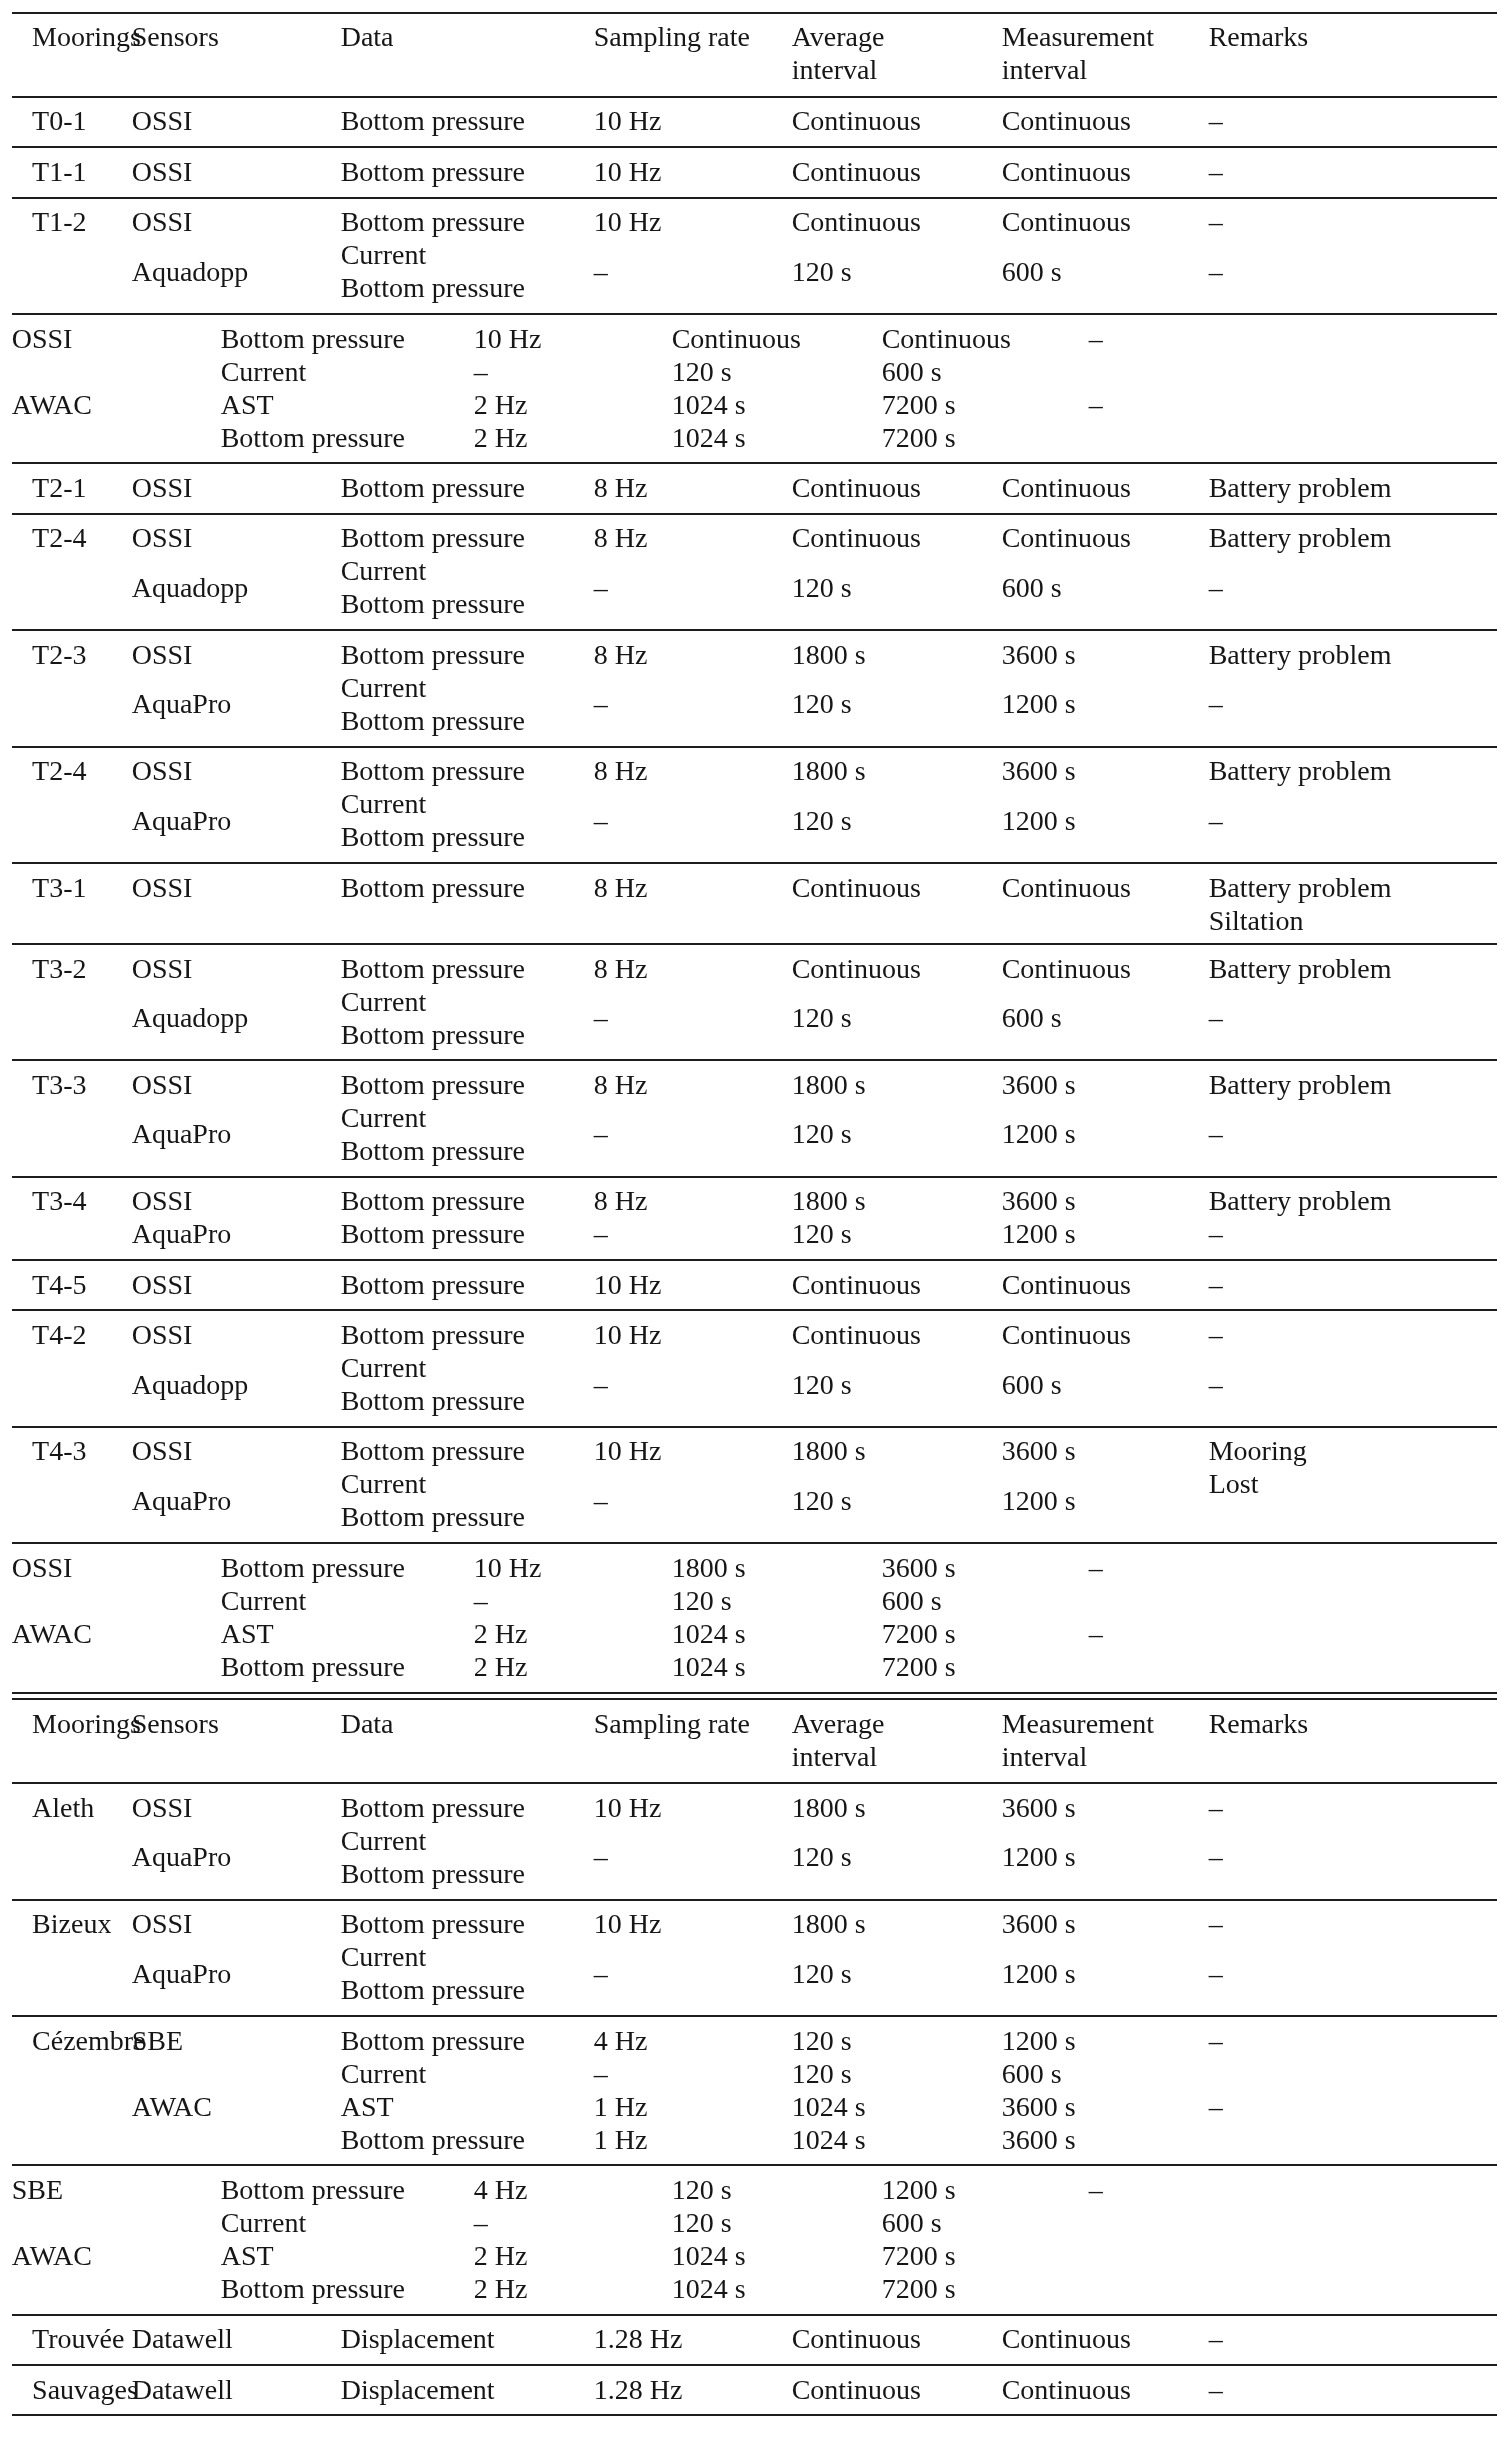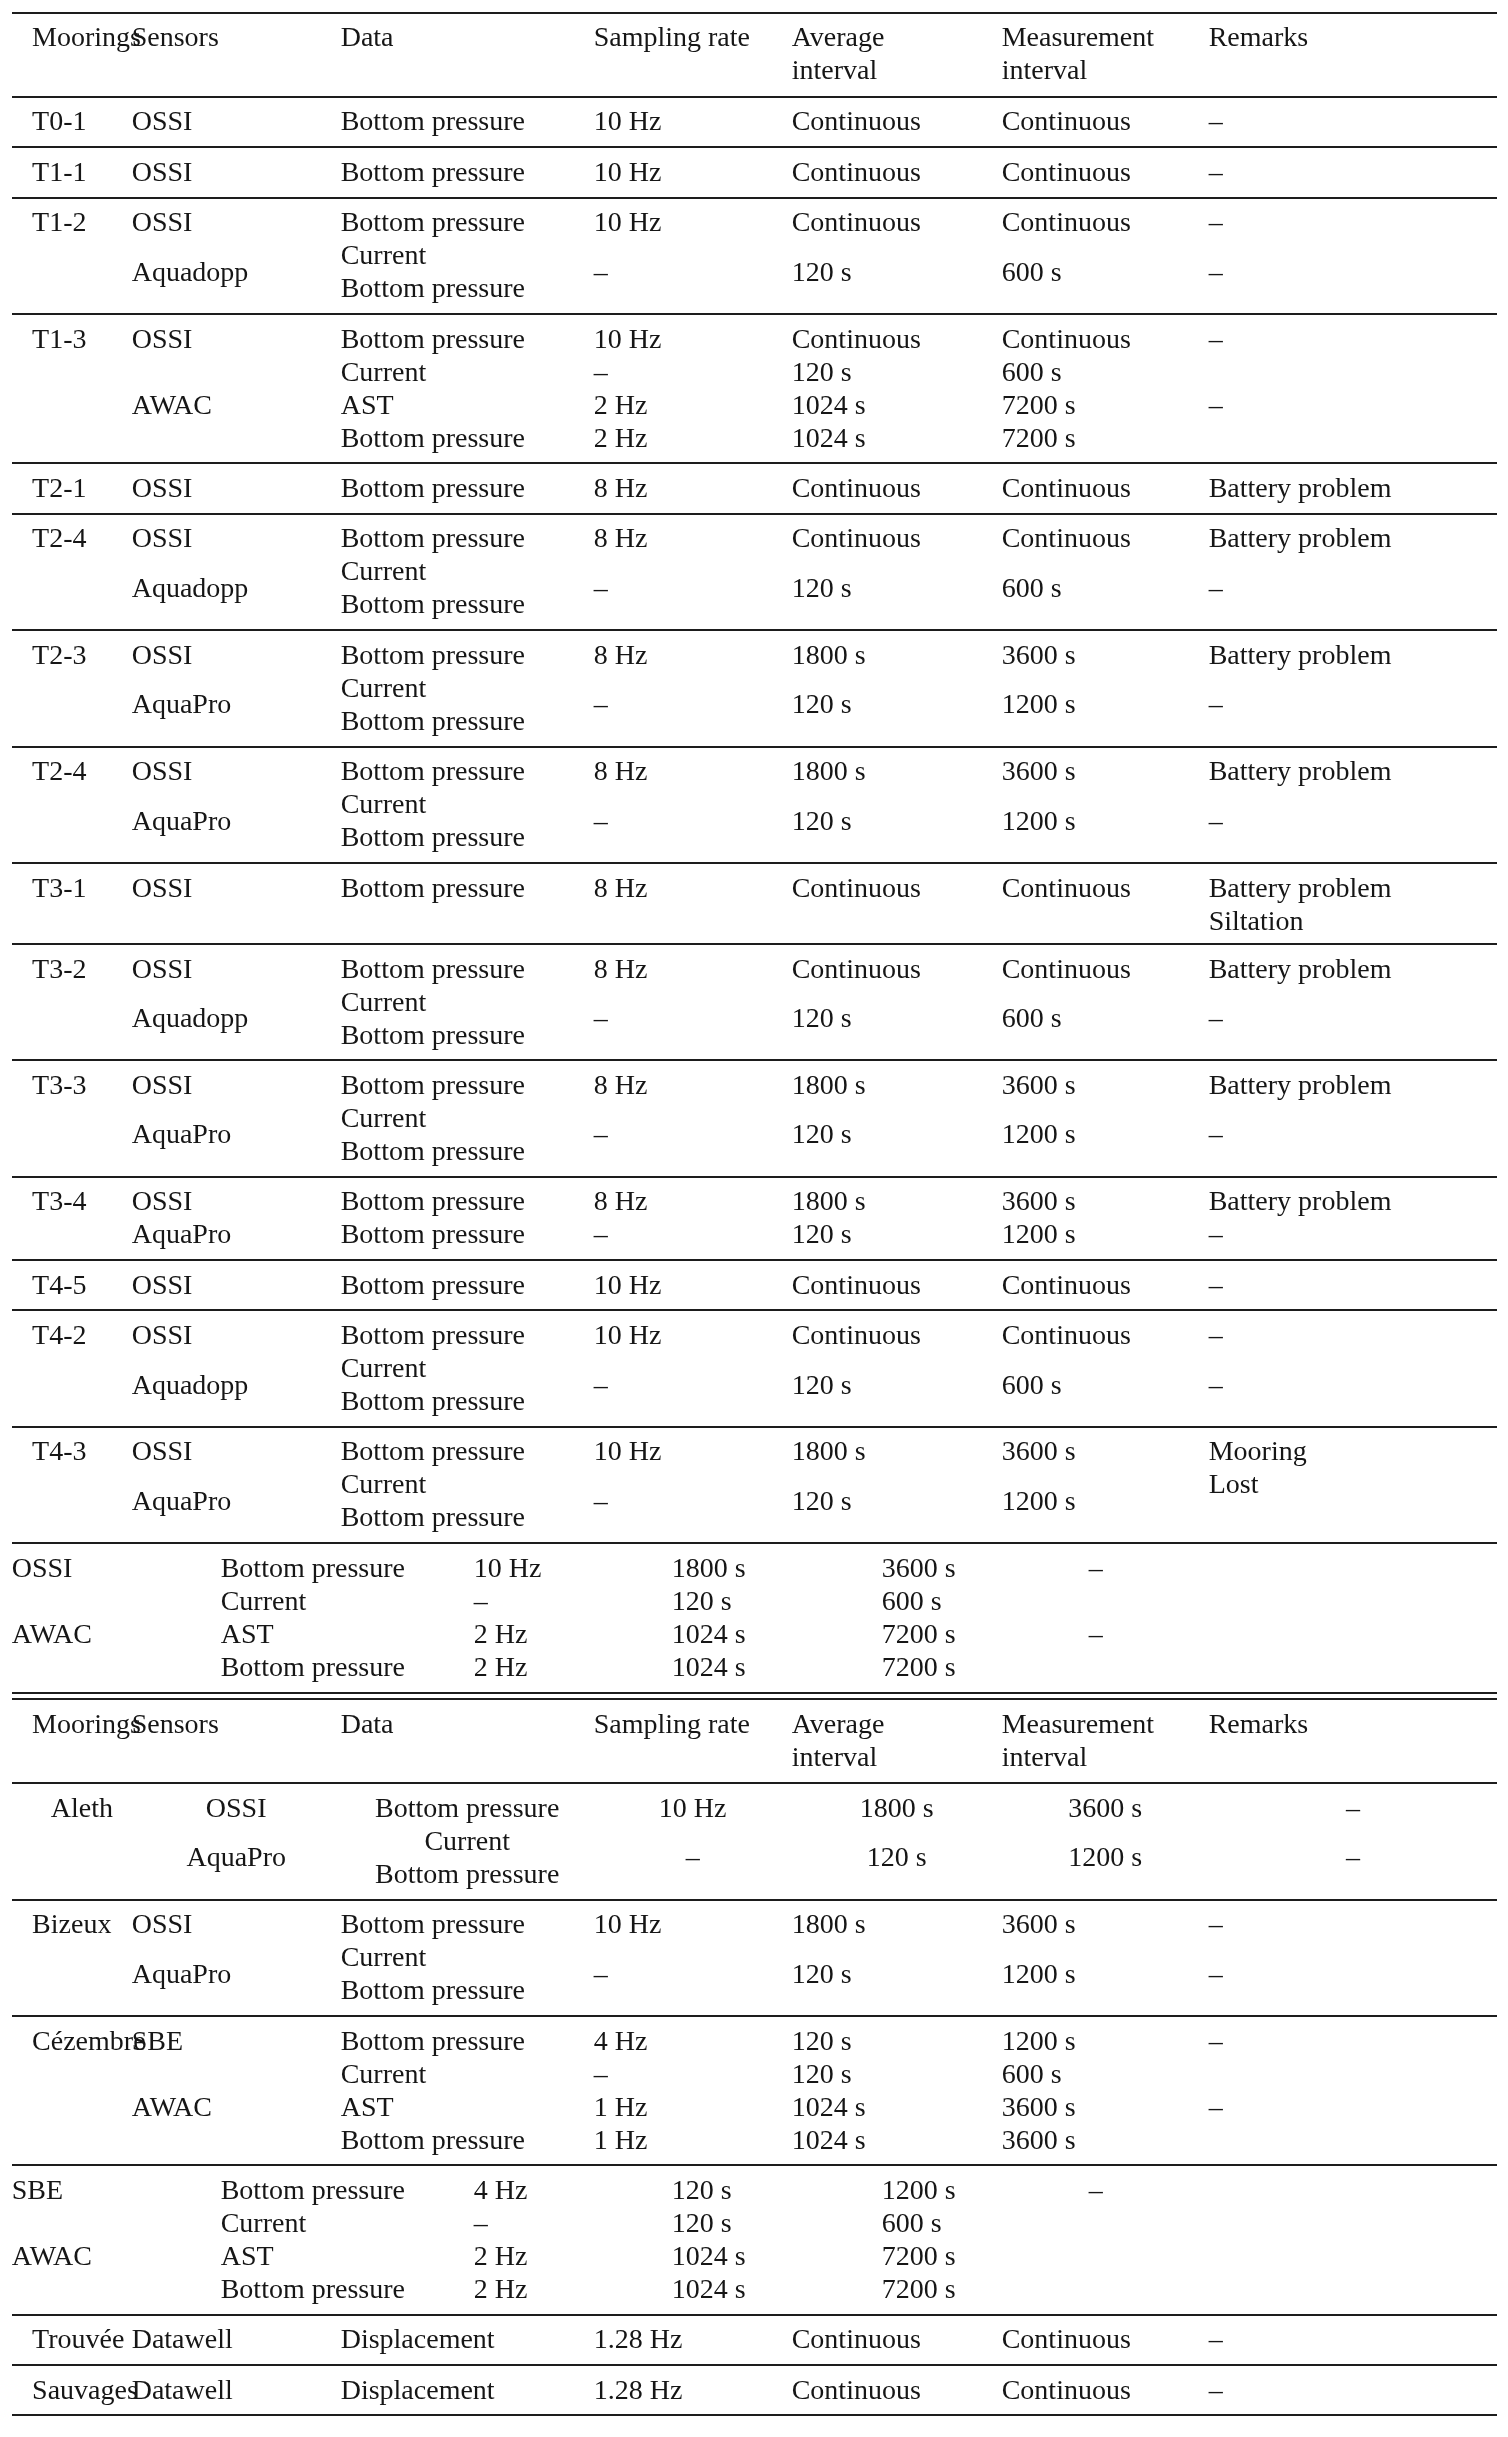--- a/index.html
+++ b/index.html
@@ -177,23 +177,20 @@
           <div class="col c6">
             <div class="block" style="height: 33px;">
               <div class="line">–</div>
             </div>
             <div class="block center" style="height: 66px;">
               <div class="line">–</div>
             </div>
           </div>
         </div>
         <div class="group" style="min-height: 147px;">
-          <div class="col c0">
-            <div class="line">T1-3</div>
-          </div>
           <div class="col c1">
             <div class="block center" style="height: 33px;">
               <div class="line">OSSI</div>
             </div>
             <div class="block center" style="height: 99px;">
               <div class="line">AWAC</div>
             </div>
           </div>
           <div class="col c2">
             <div class="block" style="height: 33px;">
@@ -861,21 +858,21 @@
             <div class="line">interval</div>
           </div>
           <div class="col hcell c5">
             <div class="line">Measurement</div>
             <div class="line">interval</div>
           </div>
           <div class="col hcell c6">
             <div class="line">Remarks</div>
           </div>
         </div>
-        <div class="group" style="min-height: 114px; text-align: center;">
+        <div class="group" style="min-height: 114px;">
           <div class="col c0">
             <div class="line">Aleth</div>
           </div>
           <div class="col c1">
             <div class="block center" style="height: 33px;">
               <div class="line">OSSI</div>
             </div>
             <div class="block center" style="height: 66px;">
               <div class="line">AquaPro</div>
             </div>

